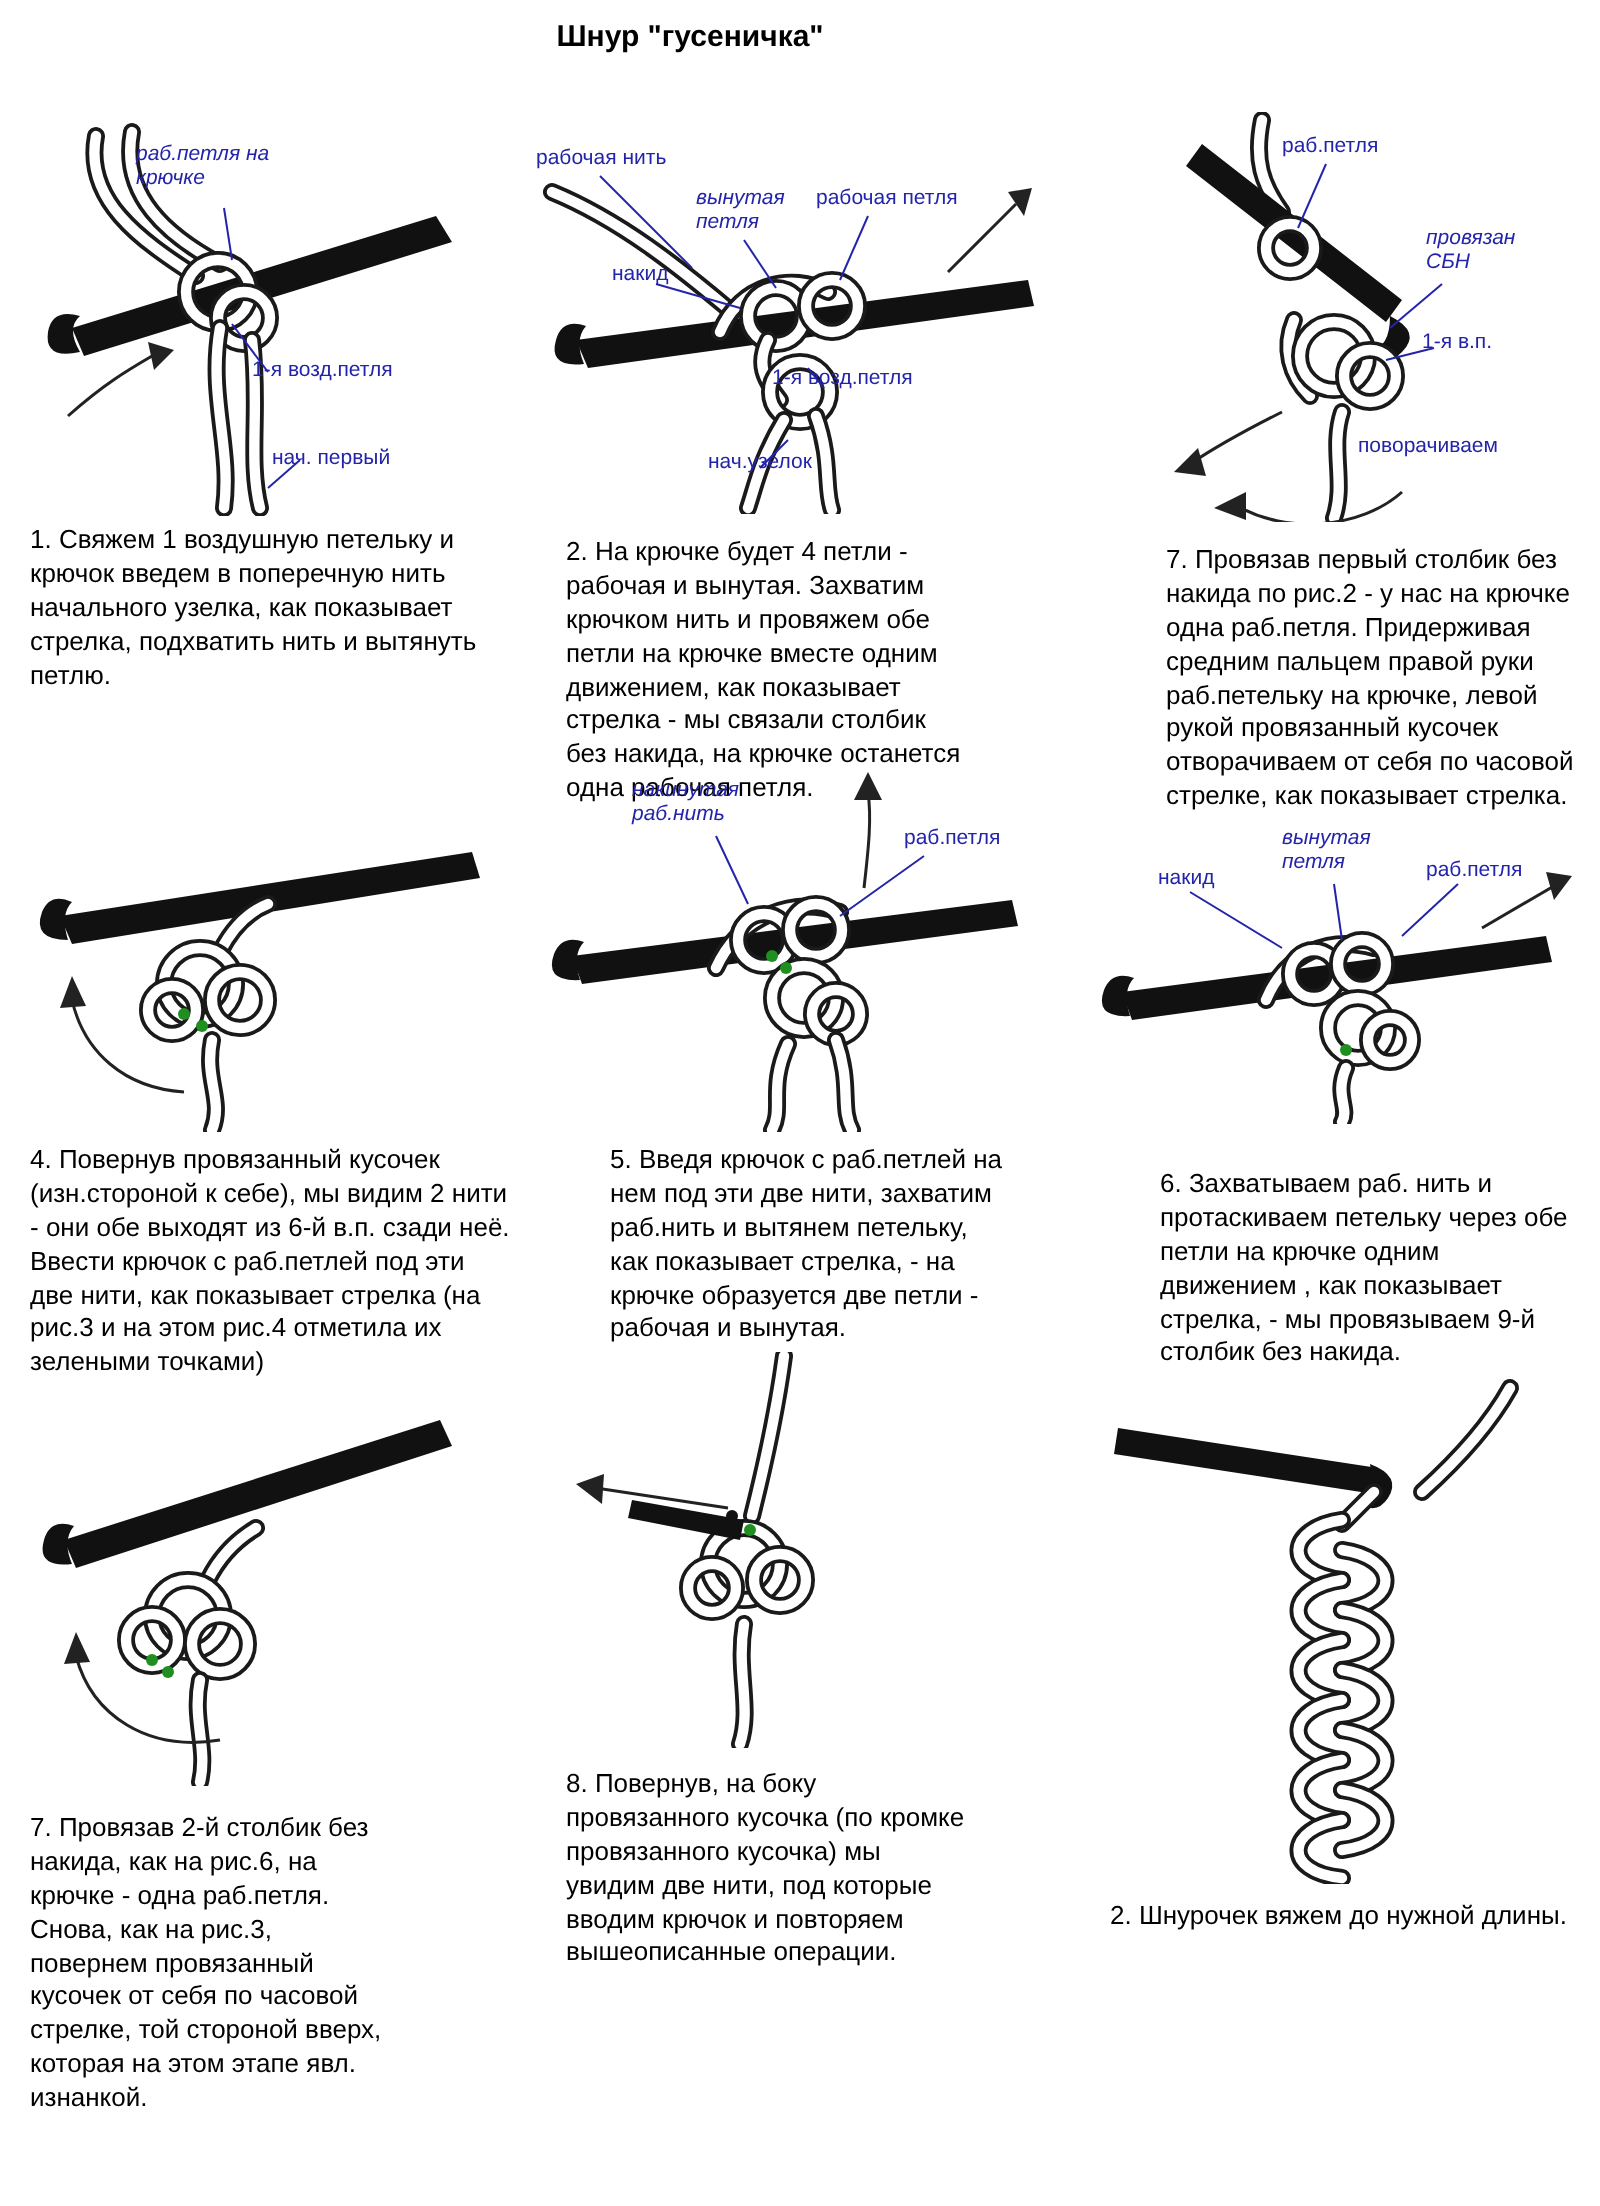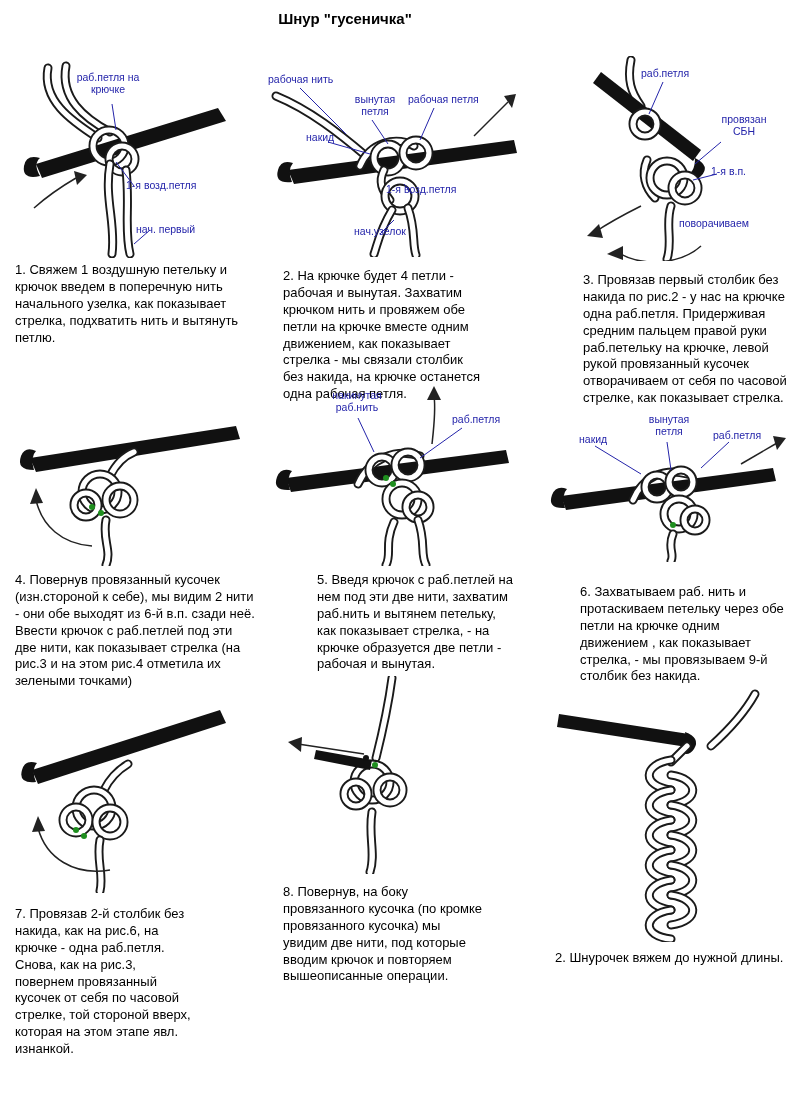--- a/index.html
+++ b/index.html
@@ -3,21 +3,21 @@
 <meta charset="utf-8">
 <style>
   html,body{margin:0;padding:0;background:#fff;}
   .page{position:relative;width:800px;height:1103px;background:#fff;overflow:hidden;
         font-family:"Liberation Sans",sans-serif;color:#000;}
   .title{position:absolute;top:10px;left:0;width:690px;text-align:center;
          font-size:15px;font-weight:bold;margin:0;}
   .diagram{position:absolute;}
   .diagram svg{position:absolute;left:0;top:0;}
   .dlabel{position:absolute;color:#2424aa;font-size:10.5px;line-height:1.12;white-space:nowrap;}
-  .dlabel.wrap{white-space:normal;text-align:center;}
+  .dlabel.wrap{white-space:normal;text-align:left;font-style:italic;}
   .caption{position:absolute;font-size:13px;line-height:1.3;margin:0;}
   .rope-o{fill:none;stroke:#1a1a1a;stroke-width:9;stroke-linecap:round;stroke-linejoin:round;}
   .rope-i{fill:none;stroke:#ffffff;stroke-width:5.2;stroke-linecap:round;stroke-linejoin:round;}
   .hook{fill:#111;stroke:none;}
   .thin{fill:none;stroke:#222;stroke-width:1.5;}
   .blue-line{fill:none;stroke:#2424aa;stroke-width:1;}
   .ah{fill:#222;stroke:none;}
   .dotg{fill:#1f8f1f;stroke:none;}
   .dotb{fill:#111;stroke:none;}
 </style>
@@ -135,21 +135,21 @@
           <path class="blue-line" d="M120,26 L106,58"></path>
           <path class="blue-line" d="M178,86 L152,108"></path>
           <path class="blue-line" d="M174,118 L150,124"></path>
         </g>
       </svg>
       <span class="dlabel" style="left:98px;top:12px">раб.петля</span>
       <span class="dlabel wrap" style="left:170px;top:58px;width:62px">провязан СБН</span>
       <span class="dlabel" style="left:168px;top:110px">1-я в.п.</span>
       <span class="dlabel" style="left:136px;top:162px">поворачиваем</span>
     </div>
-    <p class="caption" style="left:583px;top:272px;width:208px">3. Провязав первый столбик без накида по рис.2 - у нас на крючке одна раб.петля. Придерживая средним пальцем правой руки раб.петельку на крючке, левой рукой провязанный кусочек отворачиваем от себя по часовой стрелке, как показывает стрелка.</p>
+    <p class="caption" style="left:583px;top:272px;width:208px">7. Провязав первый столбик без накида по рис.2 - у нас на крючке одна раб.петля. Придерживая средним пальцем правой руки раб.петельку на крючке, левой рукой провязанный кусочек отворачиваем от себя по часовой стрелке, как показывает стрелка.</p>
   </section>
 
   <section>
     <div class="diagram" style="left:12px;top:386px;width:240px;height:180px">
       <svg width="240" height="180" viewBox="0 0 240 180">
         <path class="hook" d="M18,72 L224,40 L228,53 L24,86 Z"></path>
         <path class="hook" d="M22,84 q-18,0 -13,-14 q4,-10 15,-5 q-6,6 -2,19z"></path>
         <g>
           <path class="rope-o" d="M98,90 C104,78 112,70 122,66"></path>
             <path class="rope-i" d="M98,90 C104,78 112,70 122,66"></path>
@@ -197,21 +197,21 @@
         <circle class="dotg" cx="118" cy="92" r="3"></circle>
         <circle class="dotg" cx="125" cy="98" r="3"></circle>
         <g>
           <path class="blue-line" d="M90,32 L106,66"></path>
           <path class="blue-line" d="M194,42 L152,72"></path>
         </g>
       </svg>
       <span class="dlabel wrap" style="left:48px;top:4px;width:82px">накинутая раб.нить</span>
       <span class="dlabel" style="left:184px;top:28px">раб.петля</span>
     </div>
-    <p class="caption" style="left:317px;top:572px;width:200px">5. Введя крючок с раб.петлей на нем под эти две нити, захватим раб.нить и вытянем петельку, как показывает стрелка, - на крючке образуется две петли - рабочая и вынутая.</p>
+    <p class="caption" style="left:305px;top:572px;width:200px">5. Введя крючок с раб.петлей на нем под эти две нити, захватим раб.нить и вытянем петельку, как показывает стрелка, - на крючке образуется две петли - рабочая и вынутая.</p>
   </section>
 
   <section>
     <div class="diagram" style="left:543px;top:412px;width:247px;height:150px">
       <svg width="247" height="150" viewBox="0 0 247 150">
         <path class="hook" d="M18,84 L230,56 L233,69 L23,98 Z"></path>
         <path class="hook" d="M22,96 q-18,1 -13,-13 q4,-10 15,-6 q-6,6 -2,19z"></path>
         <g>
           <path class="rope-o" d="M90,88 C100,64 122,56 144,62"></path>
             <path class="rope-i" d="M90,88 C100,64 122,56 144,62"></path>

